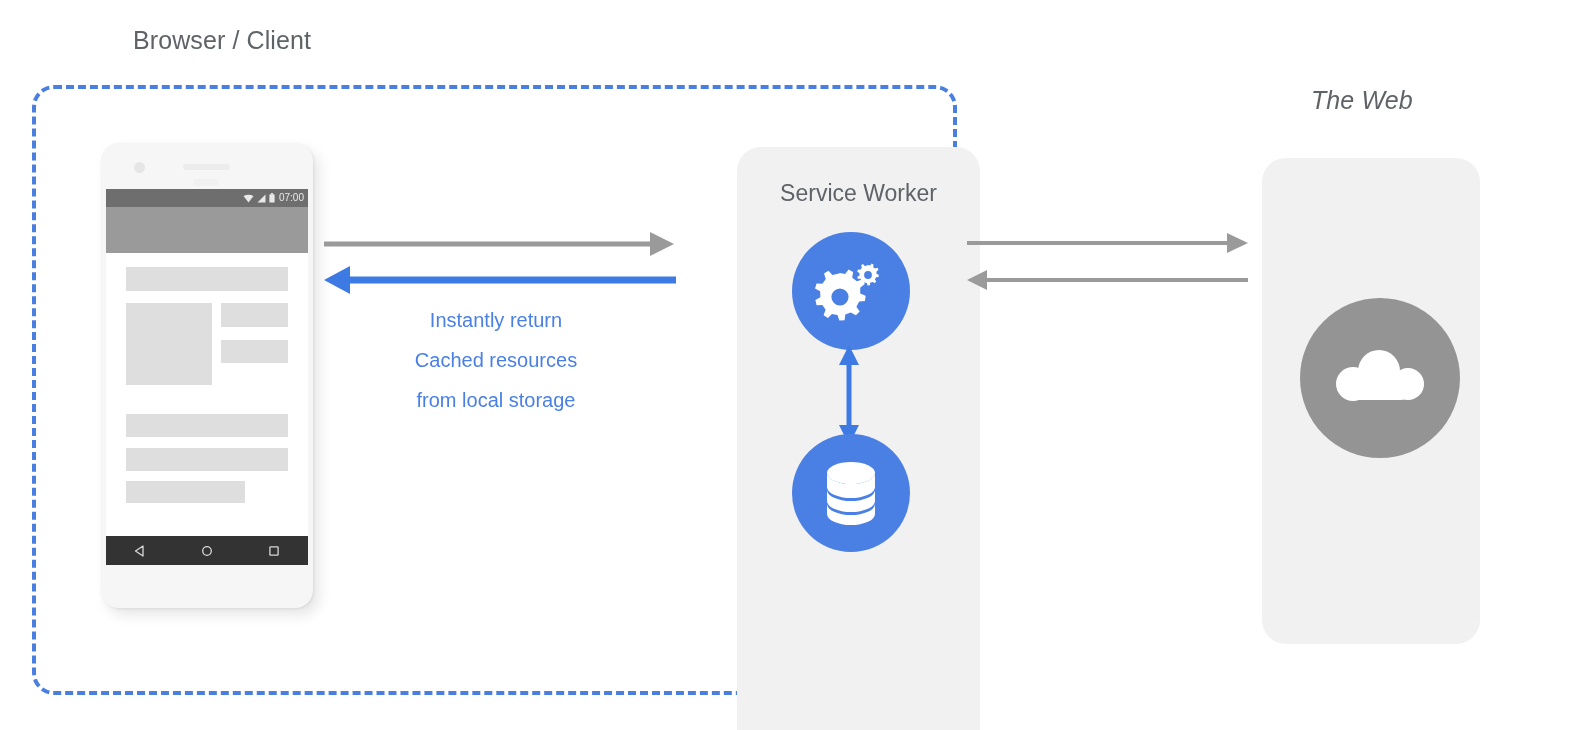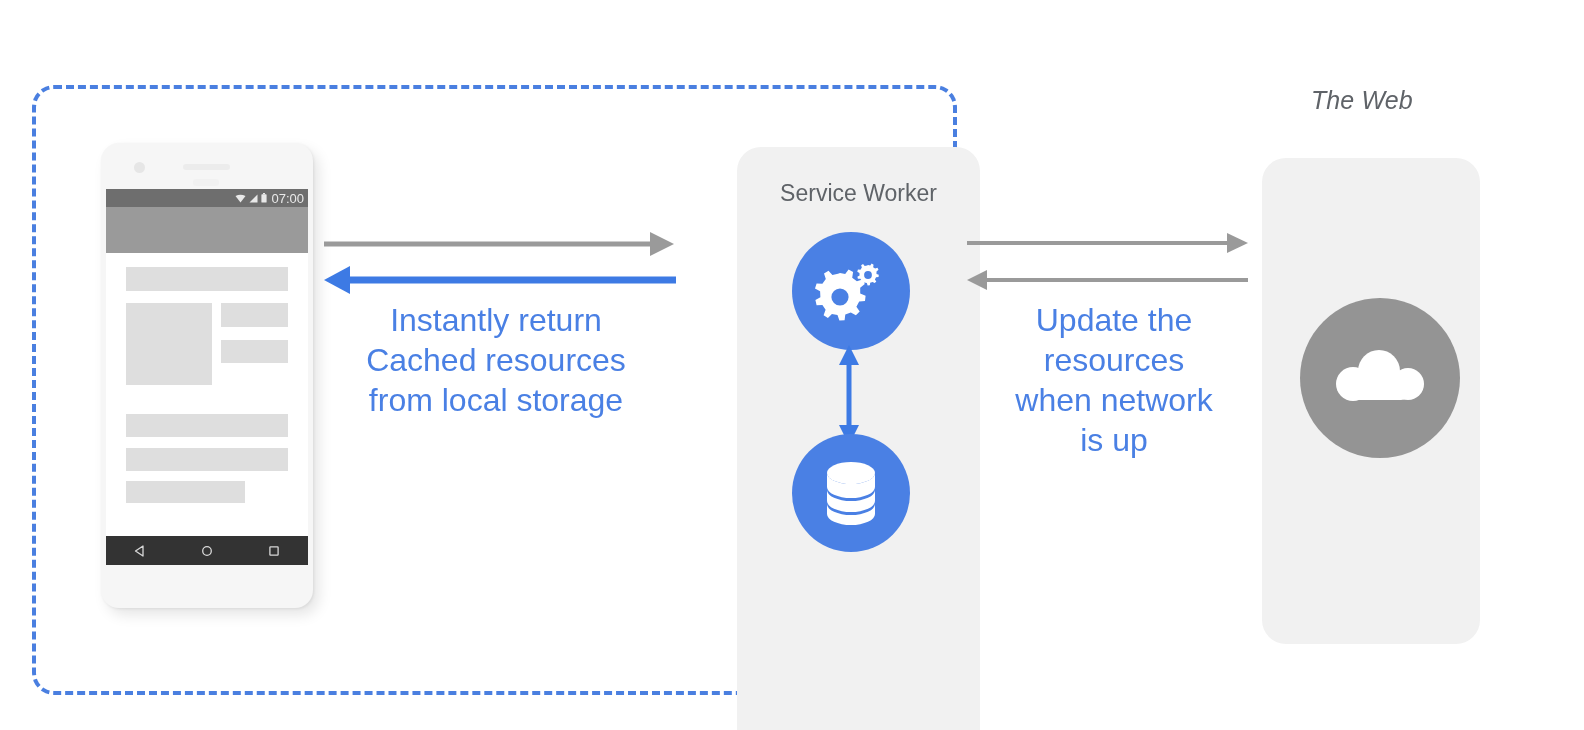--- a/index.html
+++ b/index.html
@@ -96,21 +96,21 @@
     display: flex;
     align-items: center;
     justify-content: flex-end;
     padding-right: 4px;
     box-sizing: border-box;
     gap: 3px;
   }
   .sb-icon { display: block; }
   #status-time {
     color: #e9e9e9;
-    font-size: 13px;
+    font-size: 10px;
     line-height: 1;
     font-family: "Liberation Sans", sans-serif;
     margin-left: 1px;
   }
   #app-bar {
     position: absolute;
     left: 0; top: 18px;
     width: 100%; height: 46px;
     background: #9a9a9a;
   }
@@ -170,33 +170,34 @@
   
   .arrow-svg { position: absolute; overflow: visible; }
   #arrows-left  { left: 320px;  top: 222px; }
   #arrows-right { left: 965px;  top: 225px; }
   #arrow-vert   { left: 792px;  top: 345px; }
 
   
   .caption {
     position: absolute;
     color: #4a80e4;
-    font-size: 32px;
+    font-size: 20px;
     line-height: 40px;
     text-align: center;
     white-space: pre-line;
   }
   #caption-left  { left: 338px; top: 300px; width: 316px; }
   #caption-right { left: 1000px; top: 300px; width: 228px; }
 </style>
 </head>
 <body>
 
 <div id="stage">
 
+  <div class="zone-label" id="browser-label">Browser / Client</div>
 
   <div class="zone-label" id="web-label">The Web</div>
 
   <div id="browser-box"></div>
 
   <div id="phone">
     <div id="phone-body"></div>
     <div id="phone-camera"></div>
     <div id="phone-speaker"></div>
     <div id="phone-sensor"></div>
@@ -316,24 +317,20 @@
     <g>
       <line x1="2" y1="18" x2="262" y2="18" stroke="#9a9a9a" stroke-width="4"></line>
       <path d="M262 8 L283 18 L262 28 Z" fill="#9a9a9a"></path>
     </g>
     <g>
       <line x1="22" y1="55" x2="283" y2="55" stroke="#9a9a9a" stroke-width="4"></line>
       <path d="M22 45 L2 55 L22 65 Z" fill="#9a9a9a"></path>
     </g>
   </svg>
 
-  <div class="caption" id="caption-right">Update the
-resources
-when network
-is up</div>
 
   <div class="panel" id="web-panel">
     <div class="circle-icon" id="cloud-circle">
       <svg width="104" height="64" viewBox="0 0 104 64">
         <g fill="#ffffff">
           <circle cx="51" cy="25" r="21"></circle>
           <circle cx="25" cy="38" r="17"></circle>
           <circle cx="80" cy="38" r="16"></circle>
           <rect x="24" y="38" width="57" height="16" rx="8"></rect>
         </g>

